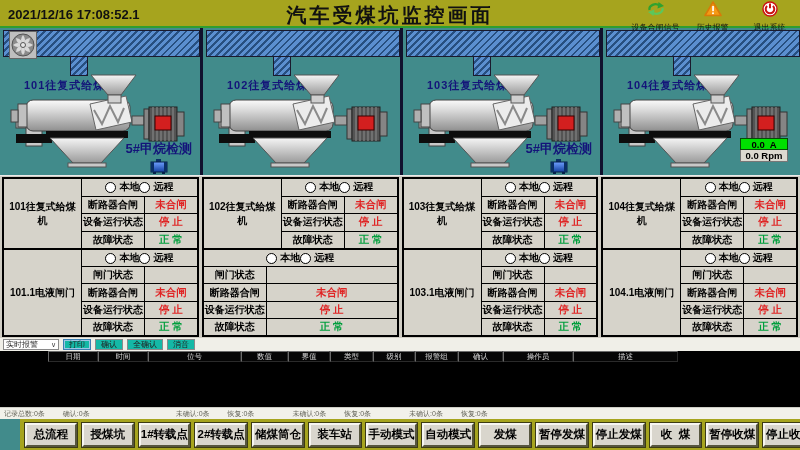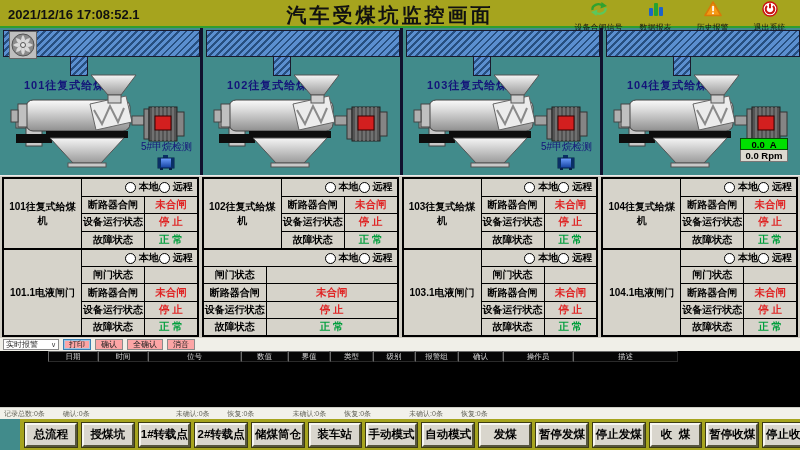--- a/index.html
+++ b/index.html
@@ -20,49 +20,49 @@
   .panel { position:relative; width:200px; height:100%; overflow:hidden; }
   .panel + .panel { border-left:3px solid #11112e; }
   .hatch-band { position:absolute; left:3px; right:0; top:2px; height:27px;
     background:repeating-linear-gradient(135deg,#5b8fd0 0 3px,#274f80 3px 5px); border:1px solid #1a1a2e; }
   .hatch-col { position:absolute; left:70px; top:29px; width:18px; height:19px;
     background:repeating-linear-gradient(135deg,#5b8fd0 0 3px,#274f80 3px 5px); border:1px solid #1a1a2e; border-top:none; }
   .fan { position:absolute; left:9px; top:3px; }
   .mlabel { position:absolute; left:24px; top:50px; font-size:11px; font-weight:bold; color:#14147a; letter-spacing:1px; white-space:nowrap; }
   .machine { position:absolute; left:4px; top:38px; width:190px; height:104px; }
   .methane { position:absolute; right:8px; top:112px; text-align:center; }
-  .methane .mt { font-size:10px; font-weight:normal; color:#14147a; white-space:nowrap; display:block; }
+  .methane .mt { font-size:13px; font-weight:bold; color:#14147a; white-space:nowrap; display:block; }
   .readouts { position:absolute; right:12px; top:110px; width:48px;margin-left:36px; }
   .ra,.rr { display:block; width:48px; height:12px; line-height:11px; text-align:center; font-size:9.5px; font-weight:bold; color:#000; white-space:pre; }
   .ra { background:#00e000; border:1px solid #064a06; }
   .rr { background:#dcd9d0; border:1px solid #777; border-top:none; }
 
   
   .status { position:absolute; left:0; top:175px; width:800px; height:163px; background:#cfccc3; border-top:1px solid #e9e9e9; display:flex; gap:3px; padding:1px 2px; }
   .scol { flex:1; display:flex; flex-direction:column; background:#d6d3ca; border:2px solid #000; }
   .ssec { display:flex; }
   .sec1 { height:71px; border-bottom:2px solid #000; }
   .sec2 { flex:1; }
   .slabel { width:78px; border-right:1px solid #000; display:flex; align-items:center; justify-content:center; font-size:10px; font-weight:bold; color:#000; text-align:center; padding:0 1px; }
   .srows { flex:1; display:flex; flex-direction:column; }
   .srow { flex:1; display:flex; border-bottom:1px solid #000; }
   .srow:last-child { border-bottom:none; }
   .skey { width:63px; border-right:1px solid #000; display:flex; align-items:center; justify-content:center; font-size:10px; font-weight:bold; color:#000; white-space:nowrap; }
   .sval { flex:1; display:flex; align-items:center; justify-content:center; font-size:10.5px; font-weight:bold; white-space:pre; }
   .red { color:#e02424; }  .grn { color:#009e3c; }
-  .radiorow { flex:1; display:flex; align-items:center; justify-content:flex-end; border-bottom:1px solid #000; padding:0 4px; }
+  .radiorow { flex:1; display:flex; align-items:center; justify-content:center; border-bottom:1px solid #000; padding:0 4px; }
   .ropt { display:flex; align-items:center; gap:3px; cursor:pointer; }
   .rb { width:11px; height:11px; border-radius:50%; background:#fff; border:1.5px solid #000; display:inline-block; }
   .rlab { font-size:10px; font-weight:bold; color:#000; }
 
   
   .albar { position:absolute; left:0; top:338px; width:800px; height:13px; background:#f0efe8; display:flex; align-items:center; gap:4px; padding-left:3px; }
   .aldd { width:56px; height:11px; background:#fff; border:1px solid #8a8a8a; font-size:8px; color:#333; display:flex; align-items:center; justify-content:space-between; padding:0 2px; cursor:pointer; }
   .aldd .car { font-size:7px; color:#444; }
-  .albtn { height:11px; background:#fca5a5; border:1px solid #8a8a8a; font-size:8px; color:#222; display:flex; align-items:center; padding:2px 5px; cursor:pointer; }
+  .albtn { height:11px; background:#14b8a6; border:1px solid #8a8a8a; font-size:8px; color:#222; display:flex; align-items:center; padding:2px 5px; cursor:pointer; }
   .albtn.focus { border:1px solid #3c7fb1; box-shadow:0 0 0 1px #9cc6e4 inset; }
 
   
   .altable { position:absolute; left:0; top:351px; width:800px; height:56px; background:#000; }
   .alhead { display:flex; height:11px;margin-left:48px; }
   .ahc { background:#050505; border:1px solid; border-color:#6a6a6a #2a2a2a #2a2a2a #6a6a6a; color:#d8d8d8; font-size:7.5px; display:flex; align-items:center; justify-content:center; overflow:hidden; white-space:nowrap; }
   .c1{width:50px}.c2{width:50px}.c3{width:93px}.c4{width:47px}.c5{width:42px}.c6{width:43px}.c7{width:42px}.c8{width:43px}.c9{width:45px}.c10{width:70px}.c11{width:105px}
 
   
   .alstat { position:absolute; left:0; top:407px; width:800px; height:12px; background:#f2f1ea; border-top:1px solid #cfcfc7; display:flex; align-items:center; font-size:7px; color:#66665c; white-space:nowrap; overflow:hidden; }
@@ -146,28 +146,20 @@
       <span><svg viewBox="0 0 20 16" width="20" height="16">
         <path d="M3.5 9 A6 5 0 0 1 13.5 4.6" fill="none" stroke="#2fa22f" stroke-width="2.3"></path>
         <polygon points="12.5,1 18,5 11.5,7.5" fill="#2fa22f"></polygon>
         <path d="M16.5 7 A6 5 0 0 1 6.5 11.4" fill="none" stroke="#5cc75c" stroke-width="2.3"></path>
         <polygon points="7.5,15 2,11 8.5,8.5" fill="#5cc75c"></polygon>
       </svg></span>
       <span class="nlab">设备合闸信号</span>
     </div>
     <div class="nav-item">
       <span><svg viewBox="0 0 18 16" width="18" height="16">
-        <rect x="2" y="7" width="4" height="8" rx="1" fill="#1d63c9"></rect>
-        <rect x="7" y="2" width="4" height="13" rx="1" fill="#27a32f"></rect>
-        <rect x="12" y="6" width="4" height="9" rx="1" fill="#1d63c9"></rect>
-      </svg></span>
-      <span class="nlab">数据报表</span>
-    </div>
-    <div class="nav-item">
-      <span><svg viewBox="0 0 18 16" width="18" height="16">
         <path d="M9 1 L17 14.5 L1 14.5 Z" fill="#f59a16" stroke="#d97a08" stroke-width="1.6" stroke-linejoin="round"></path>
         <rect x="8.2" y="5" width="1.7" height="5.2" fill="#fff"></rect>
         <circle cx="9" cy="12.2" r="1" fill="#fff"></circle>
       </svg></span>
       <span class="nlab">历史报警</span>
     </div>
     <div class="nav-item">
       <span><svg viewBox="0 0 16 16" width="16" height="16">
         <circle cx="8" cy="8" r="7" fill="#fff" stroke="#c11" stroke-width="1.4"></circle>
         <path d="M5.1 4.9 A4.3 4.3 0 1 0 10.9 4.9" fill="none" stroke="#c11" stroke-width="2"></path>

